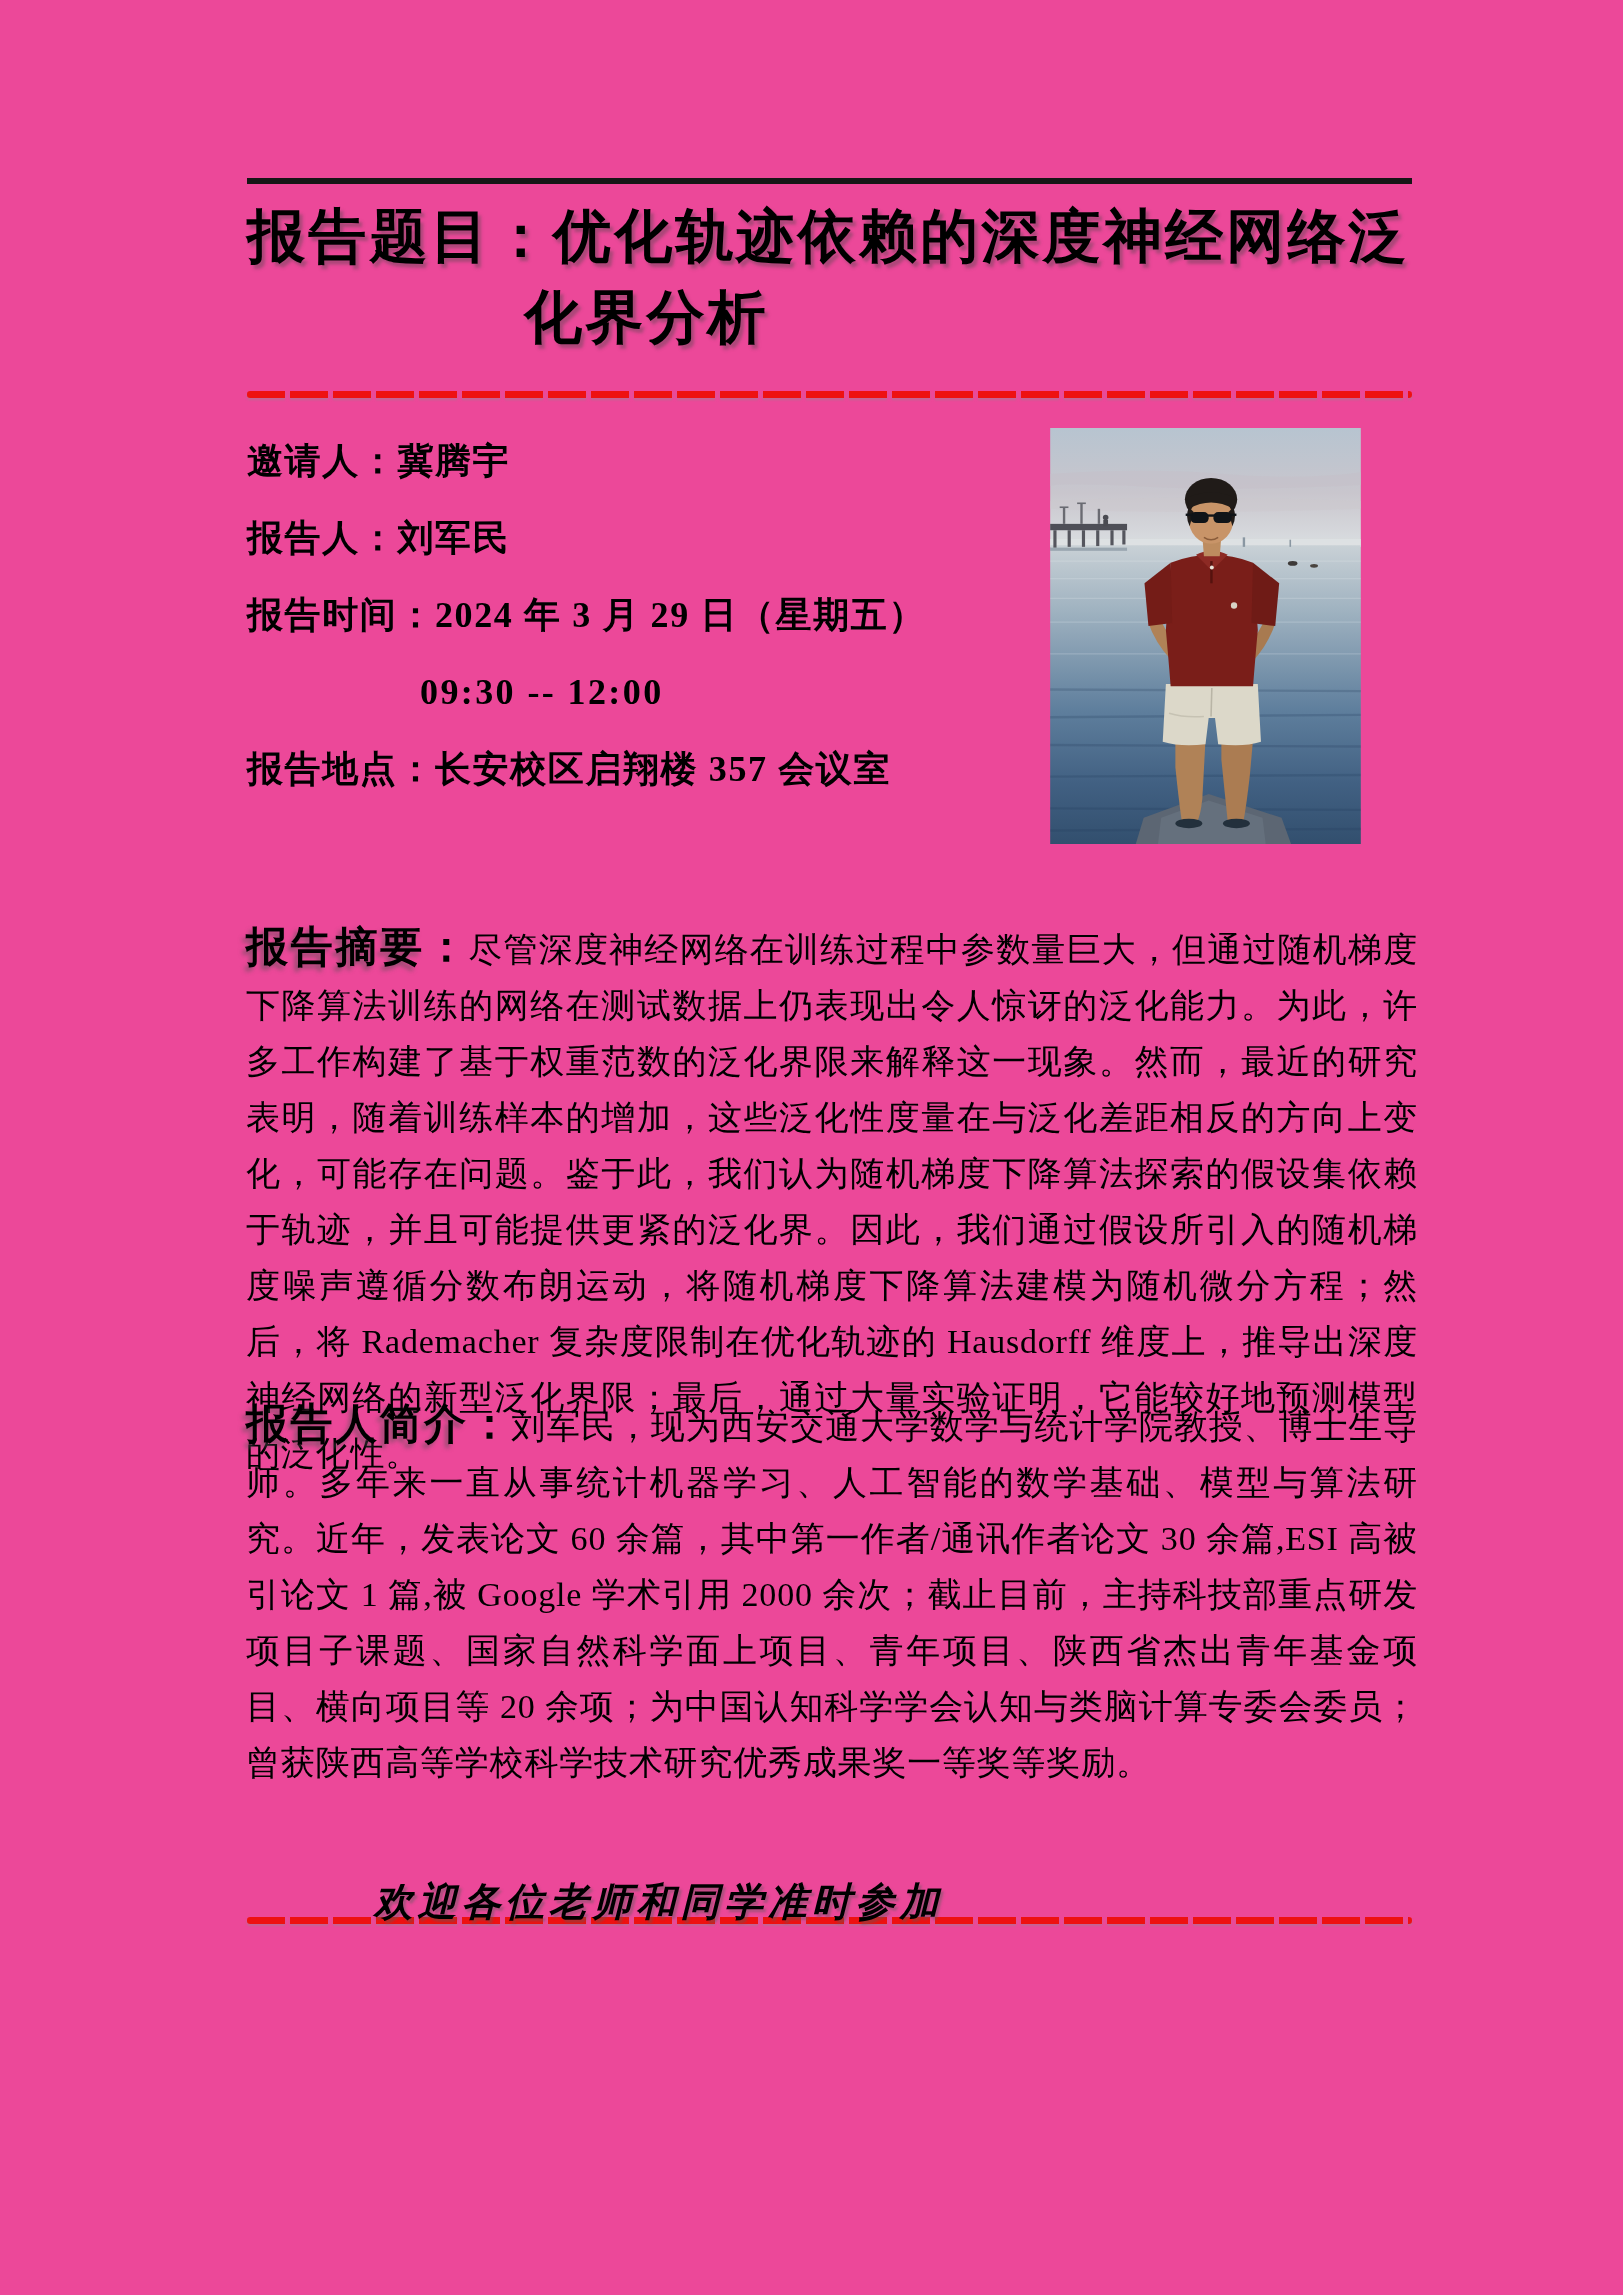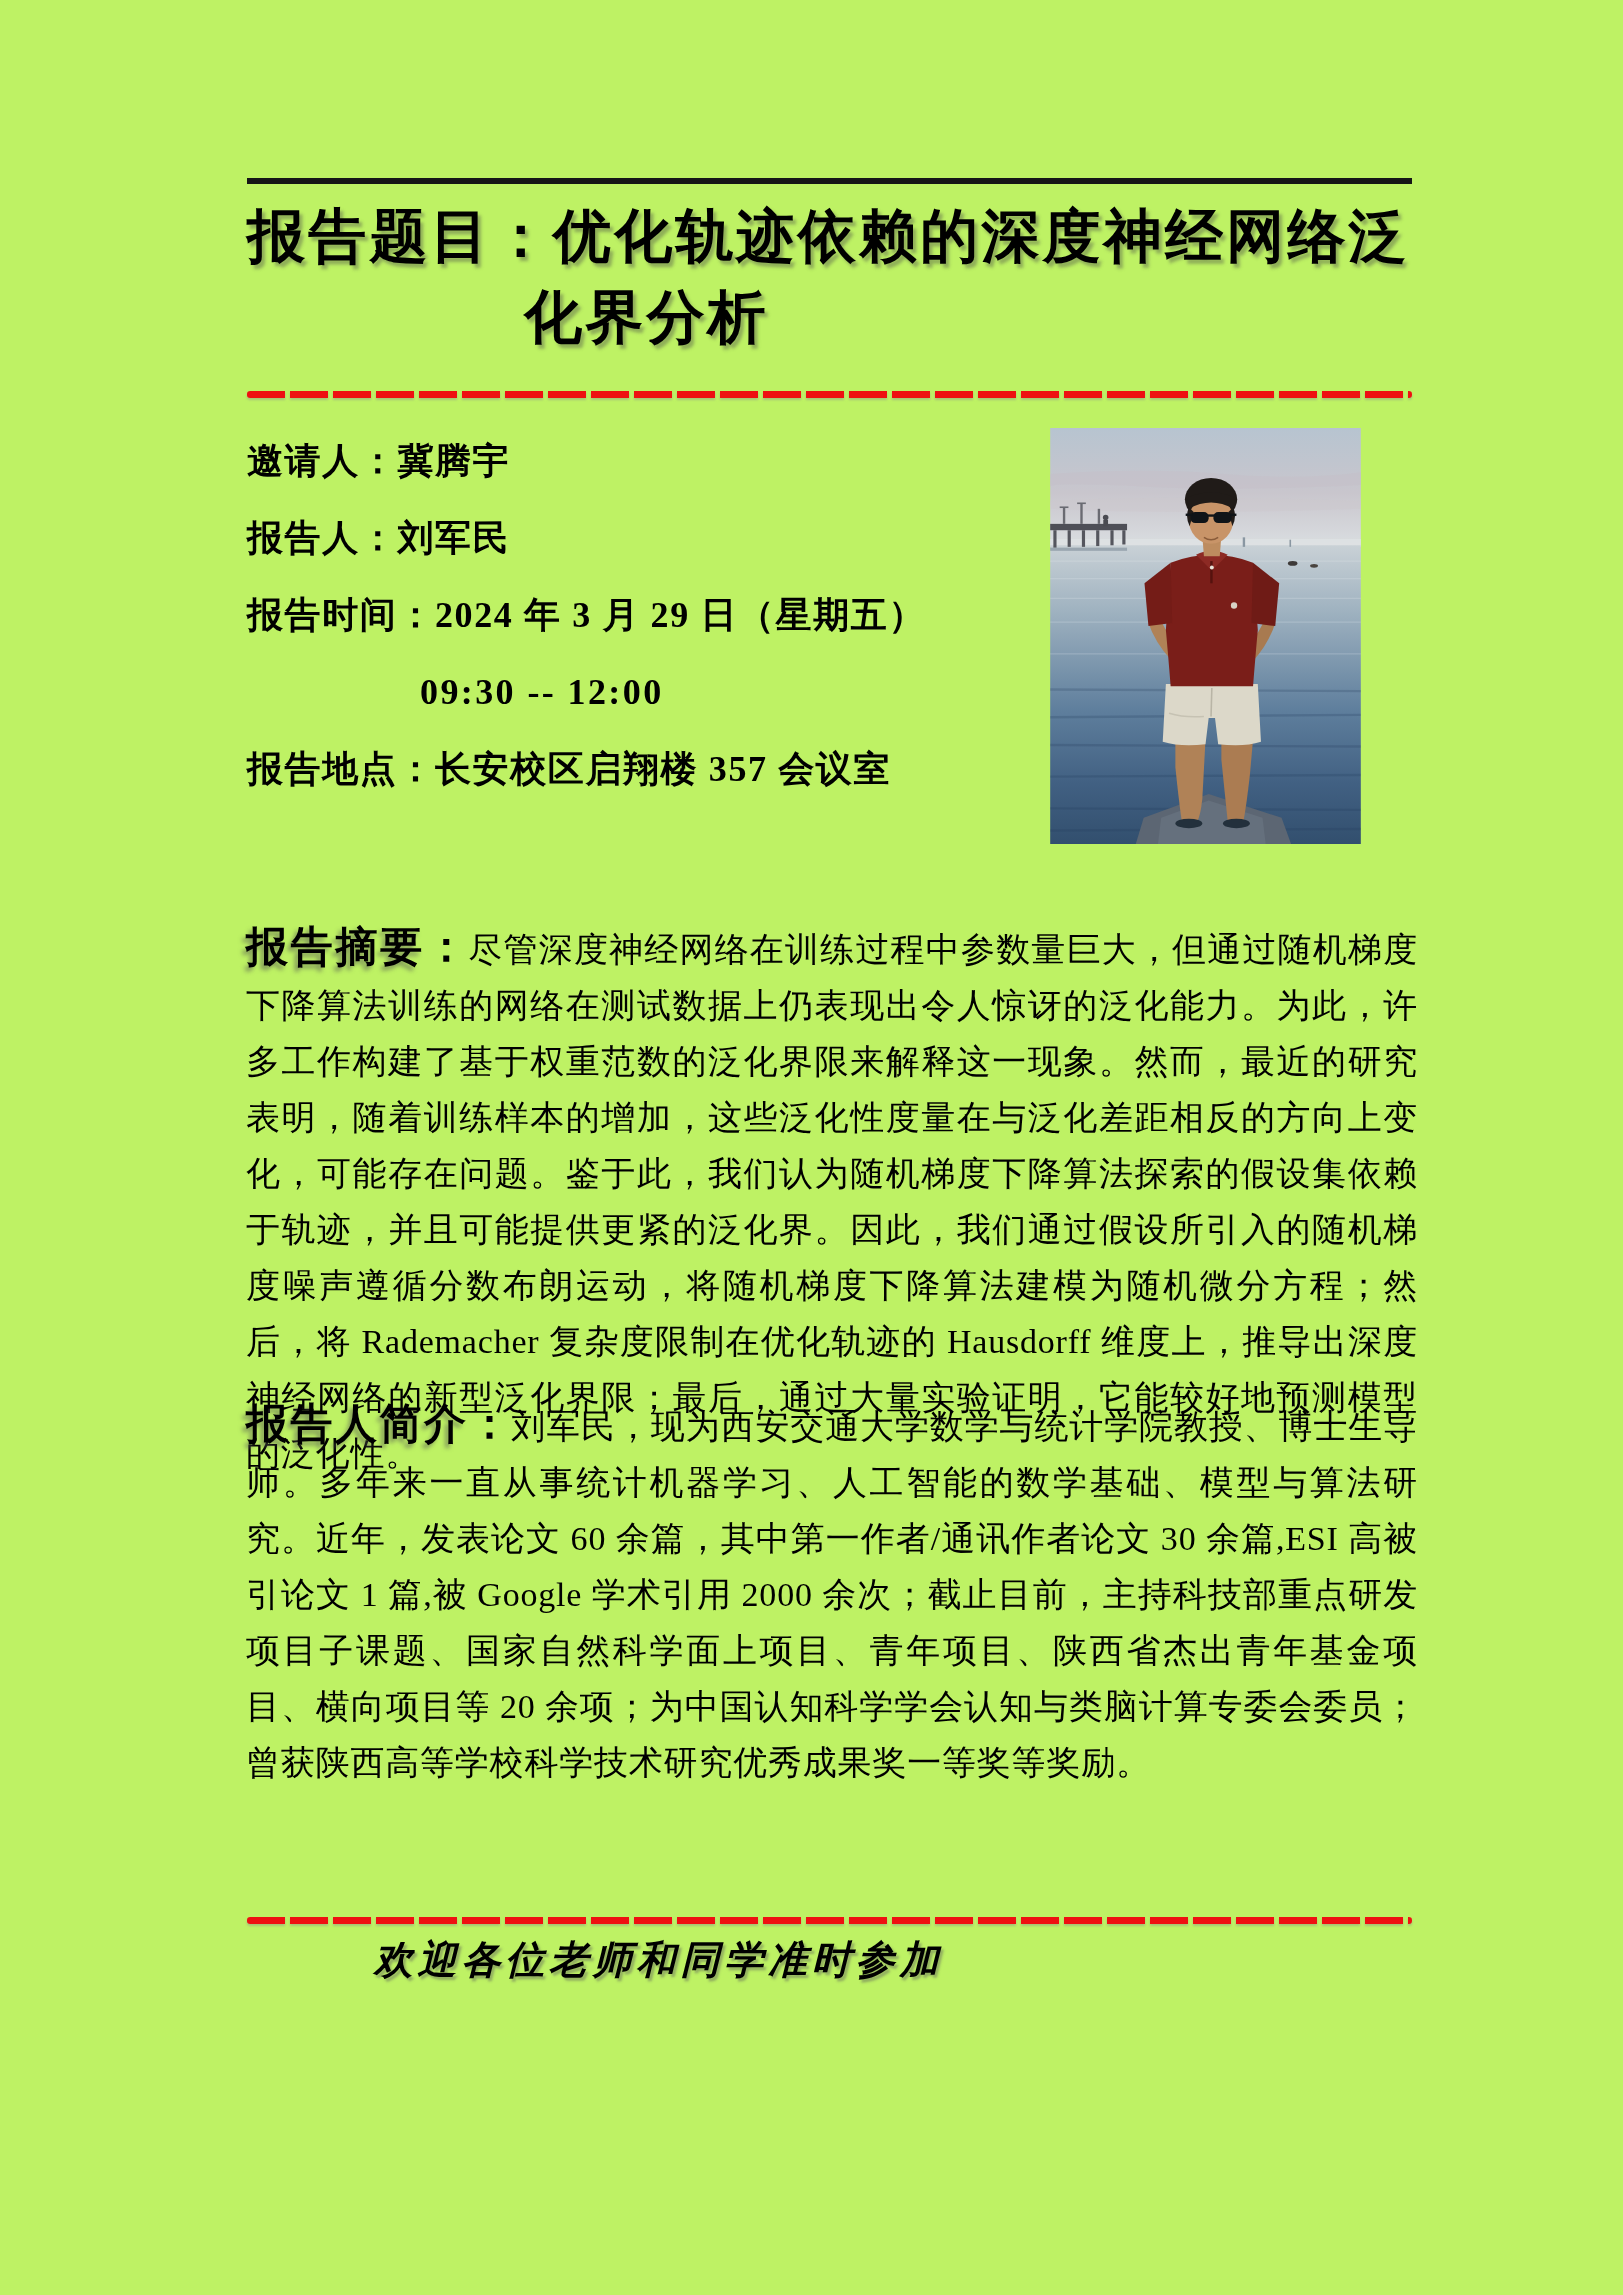--- a/index.html
+++ b/index.html
@@ -1,20 +1,20 @@
 <!DOCTYPE html>
 <html style="font-size:12.7px"><head>
 <meta charset="utf-8">
 <style>
   html,body{margin:0;padding:0;background:#ffffff;}
   .page{
     position:relative;
     width:1623px;
     height:2295px;
-    background:#bef264;
+    background:#ec4899;
     overflow:hidden;
     font-family:"Liberation Serif", serif;
     color:#000;
   }
 
   
   .top-rule{
     position:absolute; left:247px; top:178px;
     width:1165px; height:5.5px;
     background:#161616;
@@ -69,21 +69,21 @@
   .bio{ top:1396px; }
   .section-heading{
     font-size:42px; font-weight:bold; letter-spacing:2.4px;
     font-family:"Liberation Sans", sans-serif;
     text-shadow:-3.2px 4px 4px rgba(80,80,80,0.55);
   }
   .section-colon{ font-size:42px; font-weight:bold; }
 
   
   .welcome{
-    position:absolute; left:0; top:1933px; width:1317px;
+    position:absolute; left:0; top:1875px; width:1317px;
     text-align:center; font-size:39px; font-weight:bold;
     font-style:italic; letter-spacing:4.8px;
     text-shadow:2.4px 3.2px 2.4px rgba(90,90,90,0.45);
   }
 </style>
 </head>
 <body>
 
 <div class="page">
 

